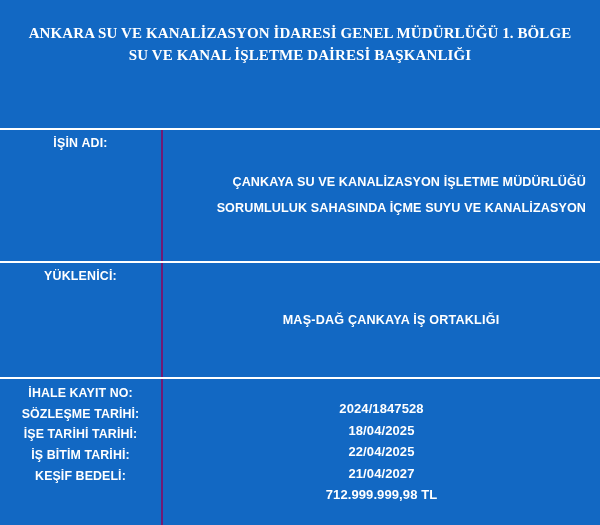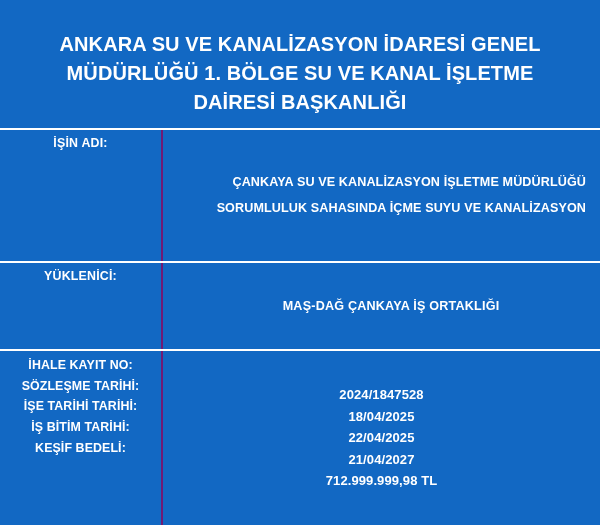--- a/index.html
+++ b/index.html
@@ -21,26 +21,27 @@
     flex-direction: column;
     box-sizing: border-box;
   }
   .header {
     height: 128px;
     box-sizing: border-box;
     padding: 22px 18px 0 18px;
     text-align: center;
   }
   .header-title {
-    font-size: 20px;
+    font-size: 15px;
     font-weight: bold;
     line-height: 1.45;
     letter-spacing: 0.1px;
-    margin: 8px;
+    margin: 1px;
     padding: 0 6px;
+    font-family: Liberation Serif, serif;
   }
   .table {
     flex: 1 1 auto;
     display: flex;
     flex-direction: column;
     border-top: 2px solid #ffffff;
     box-sizing: border-box;
   }
   .row {
     display: flex;
@@ -70,21 +71,21 @@
     justify-content: center;
     text-align: center;
     padding: 8px 14px;
   }
   .label-text {
     font-size: 12.4px;
     font-weight: bold;
     letter-spacing: 0.2px;
   }
   .row-work { height: 133px; }
-  .row-contractor { height: 88px; }
+  .row-contractor { height: 116px; }
   .row-details { flex: 1 1 auto; }
 
   .work-lines {
     display: flex;
     flex-direction: column;
     gap: 10px;
     width: 100%;
   }
   .work-line {
     font-size: 12.6px;

